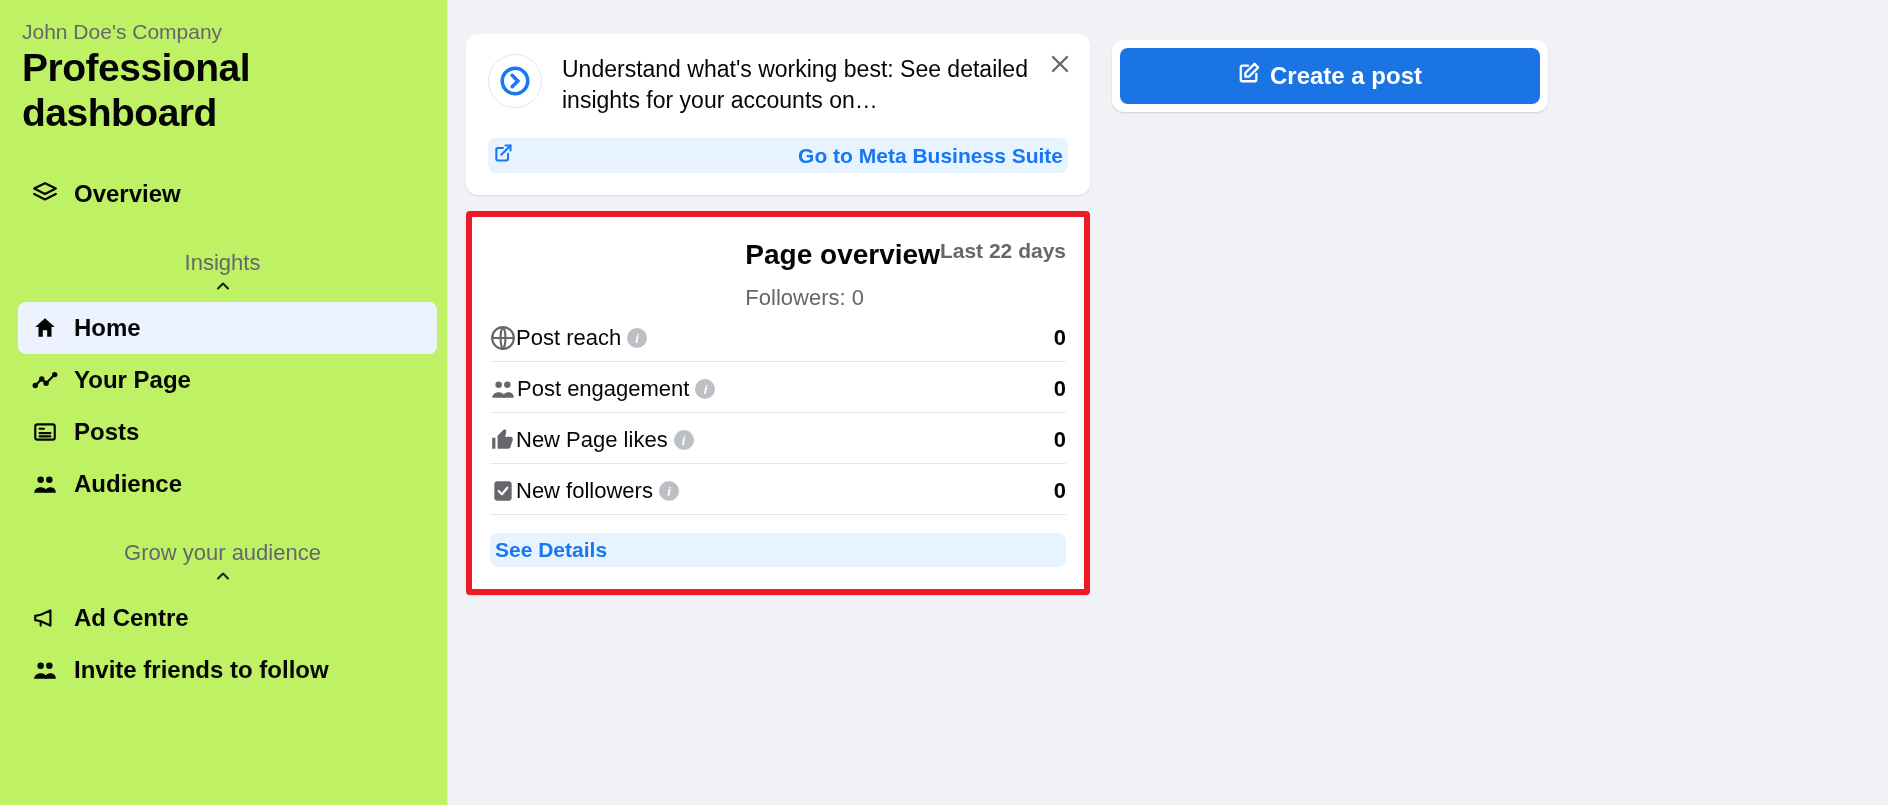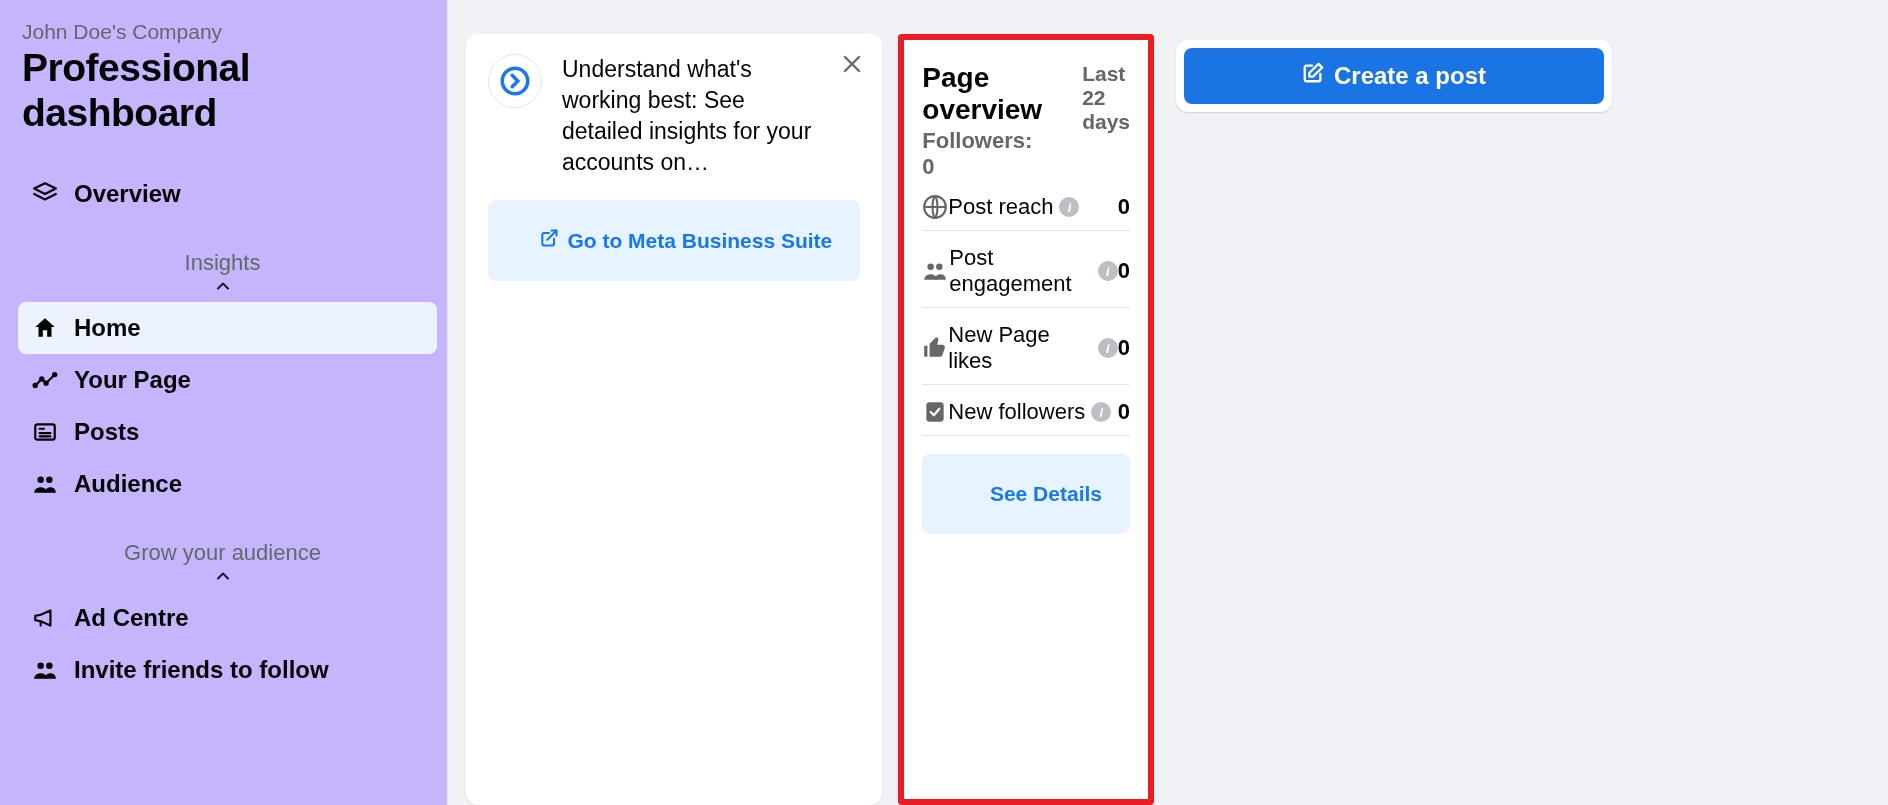--- a/index.html
+++ b/index.html
@@ -7,21 +7,21 @@
       font-family: -apple-system, BlinkMacSystemFont, "Segoe UI", Helvetica, Arial, sans-serif;
       background: #f0f2f5;
       color: #050505;
       width: 1888px;
       height: 805px;
       overflow: hidden;
       display: flex;
     }
     .sidebar {
       width: 448px;
-      background: #c4b5fd;
+      background: #bef264;
       padding: 20px 10px 20px 18px;
       border-right: 1px solid #e4e6eb;
       overflow-y: auto;
     }
     .company-name {
       font-size: 21px;
       color: #65676b;
       padding-left: 4px;
     }
     .dashboard-title {
@@ -72,23 +72,23 @@
       width: 20px;
       height: 20px;
     }
     .main {
       flex: 1;
       display: flex;
       gap: 22px;
       padding: 34px 18px 0 18px;
     }
     .center-col {
-      width: 688px;
-      display: flex;
-      flex-direction: row;
+      width: 624px;
+      display: flex;
+      flex-direction: column;
       gap: 16px;
     }
     .card {
       background: #fff;
       border-radius: 12px;
       box-shadow: 0 1px 2px rgba(0,0,0,0.1);
       position: relative;
     }
     .promo-card {
       padding: 20px 22px 22px 22px;
@@ -122,54 +122,52 @@
       height: 28px;
       cursor: pointer;
       color: #606770;
     }
     .light-btn {
       margin-top: 22px;
       background: #e7f3ff;
       color: #1877f2;
       font-weight: 600;
       font-size: 21px;
-      padding: 28px;
+      padding: 5px;
       border-radius: 8px;
       text-align: center;
       cursor: pointer;
       display: flex;
       align-items: center;
-      justify-content: flex-end;
+      justify-content: space-between;
       gap: 8px;
     }
     .overview-card {
       padding: 22px 18px 22px 18px;
       border: 6px solid #ed1c24;
       border-radius: 4px;
     }
     .ov-head {
       display: flex;
-      justify-content: space-between;
+      justify-content: flex-end;
       align-items: flex-start;
-      gap: 40px;
     }
     .ov-title {
       font-size: 28px;
       font-weight: 800;
     }
     .ov-period {
       font-size: 21px;
       color: #65676b;
       font-weight: 600;
     }
     .ov-followers {
       font-size: 22px;
       color: #65676b;
-      margin-top: 2px;
-      font-weight: bold;
+      margin-top: 14px;
     }
     .metric-row {
       display: flex;
       align-items: center;
       padding: 14px 0 10px 0;
       border-bottom: 1px solid #e4e6eb;
       gap: 0;
     }
     .metric-row:first-of-type { margin-top: 12px; }
     .metric-row .mic {

